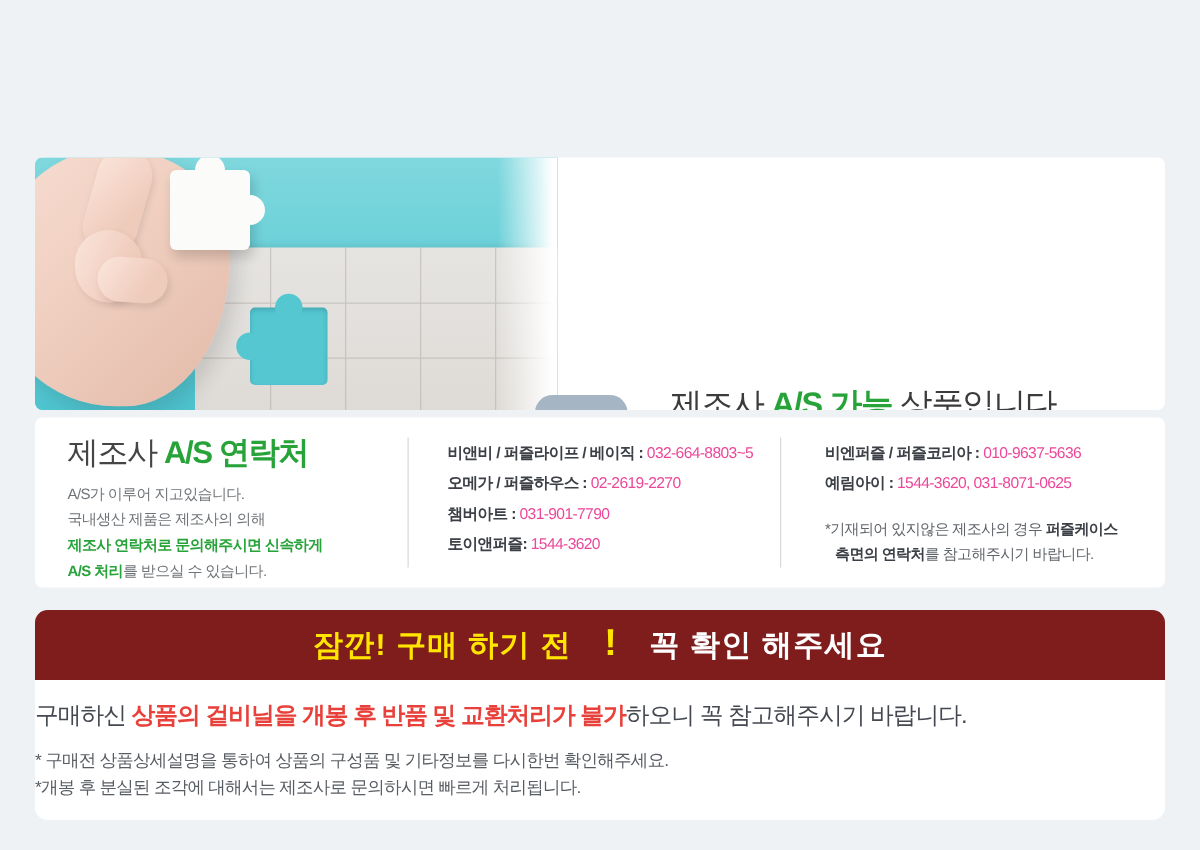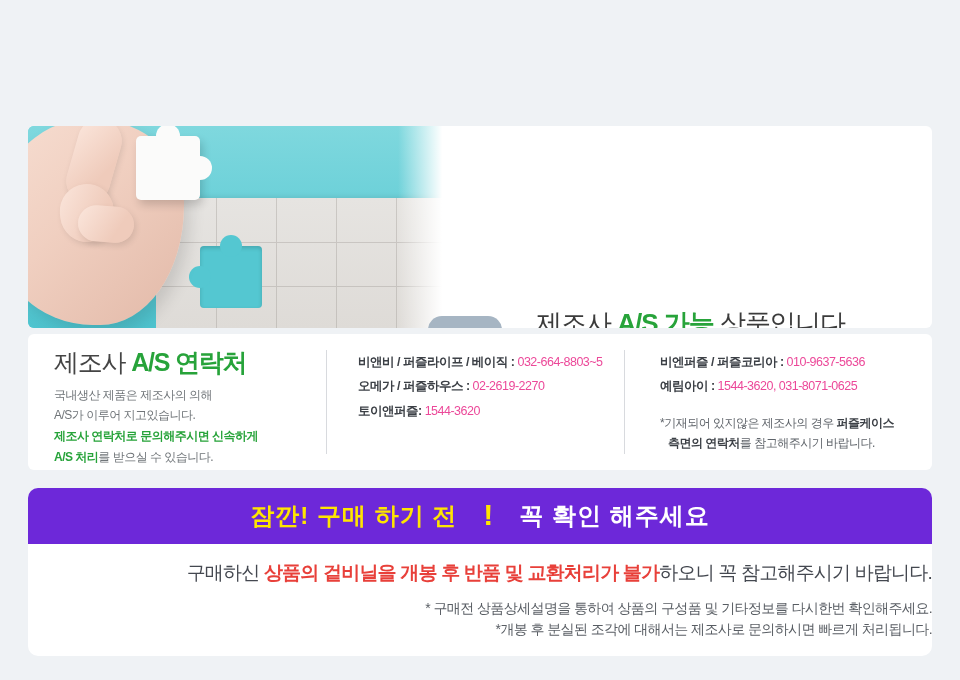--- a/index.html
+++ b/index.html
@@ -288,21 +288,21 @@
   .contact-note .em { font-weight: 700; color: #3c4046; }
   .contact-note .indent { padding-left: 8px; display: inline-block; text-align: right; }
 
   
   .notice-banner {
     position: absolute;
     left: 28px;
     top: 488px;
     width: 904px;
     height: 56px;
-    background: #6d28d9;
+    background: #7f1d1d;
     border-radius: 10px 10px 0 0;
     display: flex;
     align-items: center;
     justify-content: center;
     gap: 26px;
   }
   .notice-banner .y {
     color: #ffe500;
     font-size: 24px;
     font-weight: 700;
@@ -327,21 +327,21 @@
 
   
   .bottom-card {
     position: absolute;
     left: 28px;
     top: 544px;
     width: 904px;
     height: 112px;
     background: #ffffff;
     border-radius: 0 0 10px 10px;
-    text-align: right;
+    text-align: left;
     padding-top: 16px;
   }
   .bottom-line-1 {
     font-size: 19px;
     color: #444850;
     letter-spacing: -0.8px;
     line-height: 1.4;
     white-space: nowrap;
   }
   .bottom-line-1 .red {
@@ -409,33 +409,34 @@
     </div>
   </div>
 
   <div class="card contact-card">
 
     <div class="contact-left">
       <div class="contact-title">
         <span>제조사 </span><span class="hl">A/S 연락처</span>
       </div>
       <div class="contact-desc">
+        <div>A/S가 이루어 지고있습니다.</div>
         <div>국내생산 제품은 제조사의 의해</div>
-        <div>A/S가 이루어 지고있습니다.</div>
         <div class="em">제조사 연락처로 문의해주시면 신속하게</div>
         <div><span class="em">A/S 처리</span><span>를 받으실 수 있습니다.</span></div>
       </div>
     </div>
 
     <div class="vdiv vdiv-1"></div>
     <div class="vdiv vdiv-2"></div>
 
     <div class="contact-col contact-col-mid">
       <div><span class="name">비앤비 / 퍼즐라이프 / 베이직 : </span><span class="num">032-664-8803~5</span></div>
       <div><span class="name">오메가 / 퍼즐하우스 : </span><span class="num">02-2619-2270</span></div>
+      <div><span class="name">챔버아트 : </span><span class="num">031-901-7790</span></div>
       <div><span class="name">토이앤퍼즐: </span><span class="num">1544-3620</span></div>
     </div>
 
     <div class="contact-col contact-col-right">
       <div><span class="name">비엔퍼즐 / 퍼즐코리아 : </span><span class="num">010-9637-5636</span></div>
       <div><span class="name">예림아이 : </span><span class="num">1544-3620, 031-8071-0625</span></div>
 
       <div class="contact-note">
         <div><span>*기재되어 있지않은 제조사의 경우 </span><span class="em">퍼즐케이스</span></div>
         <div class="indent"><span class="em">측면의 연락처</span><span>를 참고해주시기 바랍니다.</span></div>

